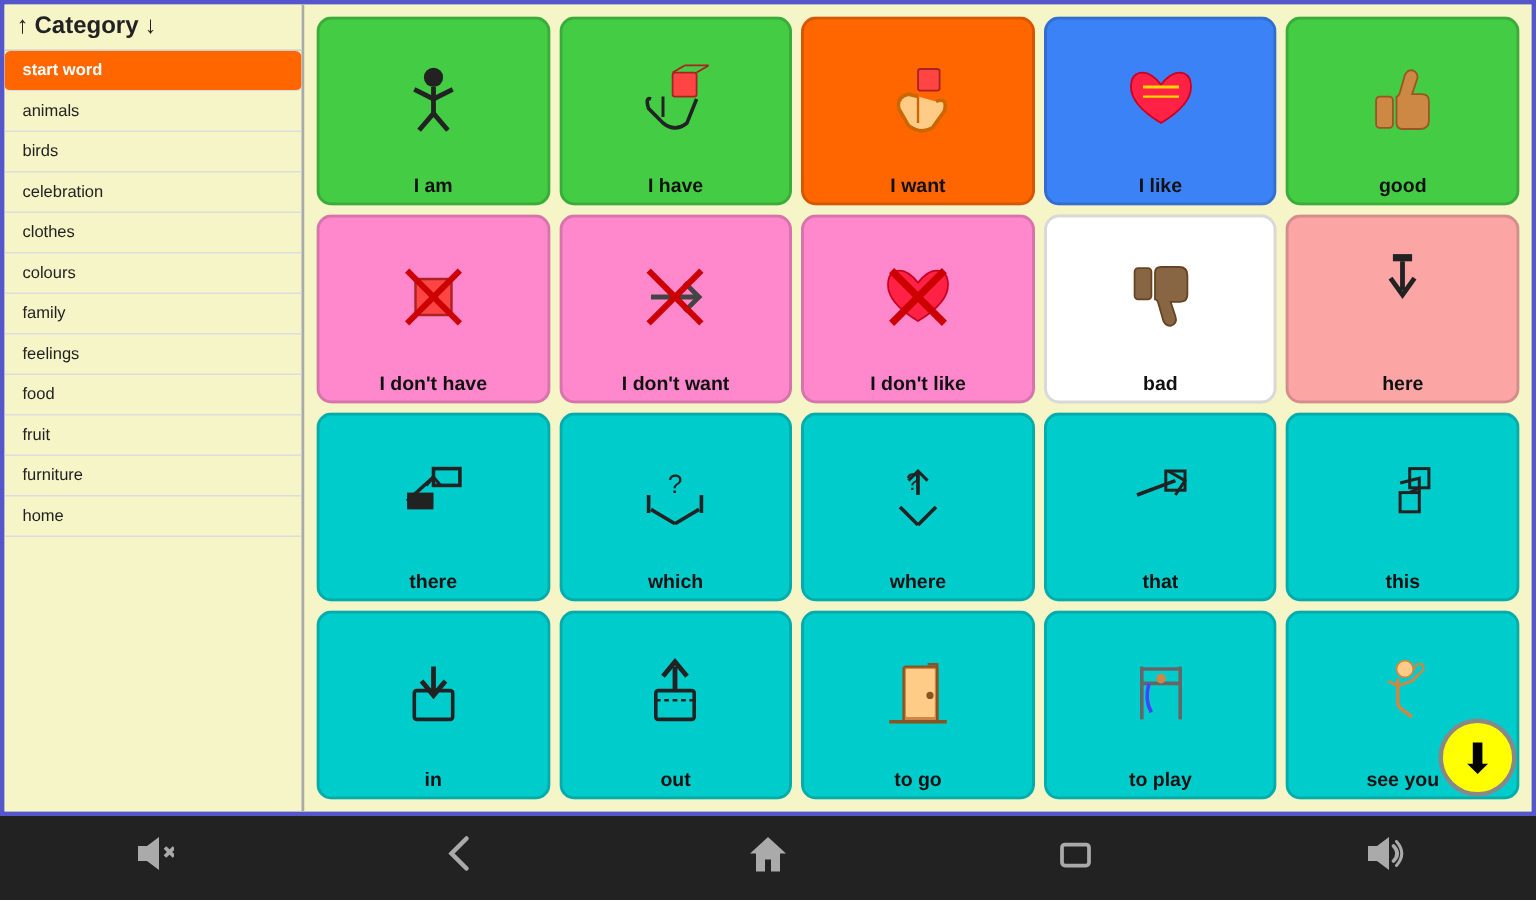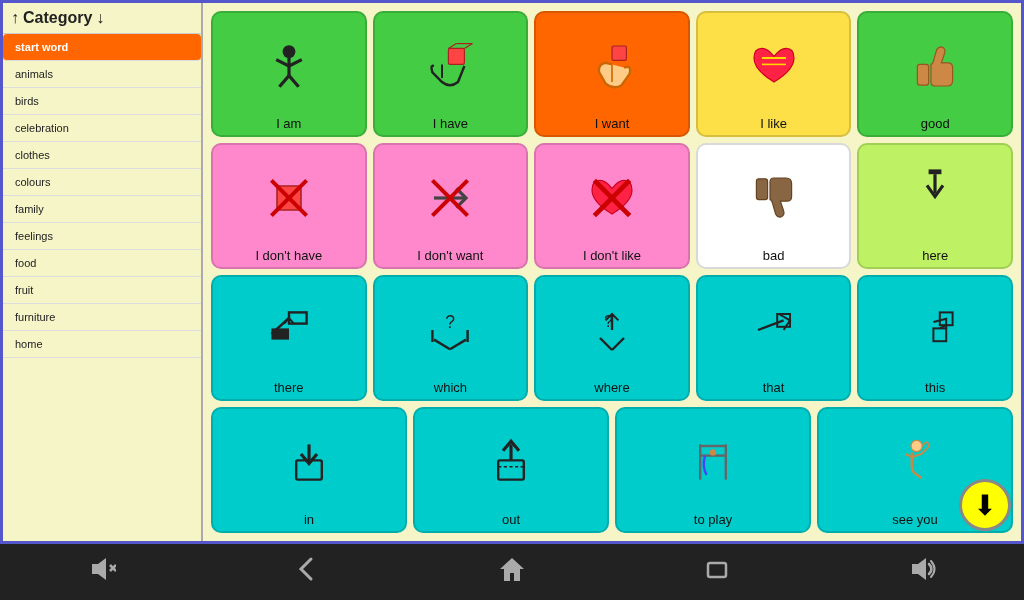--- a/index.html
+++ b/index.html
@@ -80,21 +80,21 @@
     .grid-cell .icon-area {
       font-size: 40px;
       line-height: 1;
       flex: 1;
       display: flex;
       align-items: center;
       justify-content: center;
     }
     .grid-cell .label {
       font-size: 13px;
-      font-weight: normal;
+      font-weight: bold;
       color: #111;
       text-align: center;
       padding-top: 2px;
     }
 
     #down-btn {
       position: absolute;
       bottom: 10px;
       right: 10px;
       background: #ffff00;
@@ -187,21 +187,21 @@
           <div class="grid-cell" style="background: rgb(255, 102, 0);">
       <div class="icon-area">
               <svg class="svg-icon" viewBox="0 0 60 60" fill="none">
       <rect x="30" y="5" width="18" height="18" rx="2" fill="#ff4444" stroke="#aa2222" stroke-width="1.5"></rect>
       <path d="M45,32 Q55,28 52,40 L42,54 Q32,60 22,52 L14,38 Q12,28 22,26 L30,28" stroke="#cc6600" stroke-width="3" fill="#ffcc88"></path>
       <path d="M30,28 L30,50" stroke="#cc6600" stroke-width="2"></path>
     </svg>
             </div>
       <div class="label">I want</div>
     </div>
-          <div class="grid-cell" style="background: #fde047;">
+          <div class="grid-cell" style="background: #3b82f6;">
       <div class="icon-area">
               <svg class="svg-icon" viewBox="0 0 60 60" fill="none">
       <path d="M30,50 Q5,35 5,20 Q5,8 15,8 Q22,8 30,18 Q38,8 45,8 Q55,8 55,20 Q55,35 30,50Z" fill="#ff2244" stroke="#cc0022" stroke-width="1.5"></path>
       <line x1="15" y1="20" x2="45" y2="20" stroke="gold" stroke-width="2.5"></line>
       <line x1="15" y1="28" x2="45" y2="28" stroke="gold" stroke-width="2"></line>
     </svg>
             </div>
       <div class="label">I like</div>
     </div>
           <div class="grid-cell" style="background: rgb(68, 204, 68);">
@@ -248,21 +248,21 @@
     </div>
           <div class="grid-cell" style="background: #ffffff;">
       <div class="icon-area">
               <svg class="svg-icon" viewBox="0 0 60 60" fill="none">
       <path d="M25,25 L25,10 Q25,5 30,5 L45,5 Q52,5 52,12 L52,28 Q52,34 46,34 L38,34 L42,46 Q44,52 38,54 Q34,54 32,50 L28,36 Q27,32 25,32Z" fill="#886644" stroke="#664422" stroke-width="1.5"></path>
       <rect x="8" y="6" width="14" height="26" rx="3" fill="#886644" stroke="#664422" stroke-width="1.5"></rect>
     </svg>
             </div>
       <div class="label">bad</div>
     </div>
-          <div class="grid-cell" style="background: #bef264; gap: 22px;">
+          <div class="grid-cell" style="background: #fca5a5; gap: 22px;">
       <div class="icon-area">
               <svg class="svg-icon" viewBox="0 0 60 60" fill="none">
       <rect x="22" y="8" width="16" height="6" fill="#222"></rect>
       <line x1="30" y1="14" x2="30" y2="38" stroke="#222" stroke-width="4"></line>
       <polyline points="20,28 30,42 40,28" stroke="#222" stroke-width="4" fill="none"></polyline>
     </svg>
             </div>
       <div class="label">here</div>
     </div>
         </div>
@@ -338,20 +338,32 @@
           <div class="grid-cell" style="background: rgb(0, 204, 204);">
       <div class="icon-area">
               <svg class="svg-icon" viewBox="0 0 60 60" fill="none">
       <rect x="14" y="28" width="32" height="24" rx="2" fill="none" stroke="#222" stroke-width="3"></rect>
       <line x1="30" y1="28" x2="30" y2="8" stroke="#222" stroke-width="4"></line>
       <polyline points="20,16 30,4 40,16" stroke="#222" stroke-width="4" fill="none"></polyline>
       <line x1="14" y1="36" x2="46" y2="36" stroke="#222" stroke-width="2" stroke-dasharray="4,3"></line>
     </svg>
             </div>
       <div class="label">out</div>
+    </div>
+          <div class="grid-cell" style="background: rgb(0, 204, 204);">
+      <div class="icon-area">
+              <svg class="svg-icon" viewBox="0 0 60 60" fill="none">
+      <rect x="18" y="8" width="28" height="46" rx="2" fill="#cc8844" stroke="#885522" stroke-width="2"></rect>
+      <rect x="20" y="10" width="24" height="40" rx="1" fill="#ffcc88"></rect>
+      <circle cx="40" cy="32" r="3" fill="#885522"></circle>
+      <line x1="6" y1="54" x2="54" y2="54" stroke="#885522" stroke-width="3"></line>
+      <path d="M38,6 L46,6 L46,54" stroke="#885522" stroke-width="2" fill="none"></path>
+    </svg>
+            </div>
+      <div class="label">to go</div>
     </div>
           <div class="grid-cell" style="background: rgb(0, 204, 204);">
       <div class="icon-area">
               <svg class="svg-icon" viewBox="0 0 60 60" fill="none">
       <line x1="14" y1="8" x2="14" y2="52" stroke="#666" stroke-width="3"></line>
       <line x1="46" y1="8" x2="46" y2="52" stroke="#666" stroke-width="3"></line>
       <line x1="14" y1="10" x2="46" y2="10" stroke="#666" stroke-width="3"></line>
       <line x1="14" y1="22" x2="46" y2="22" stroke="#666" stroke-width="3"></line>
       <path d="M20,22 Q16,36 22,46" stroke="#4444ff" stroke-width="3" fill="none"></path>
       <circle cx="30" cy="18" r="4" fill="#cc8844"></circle>

